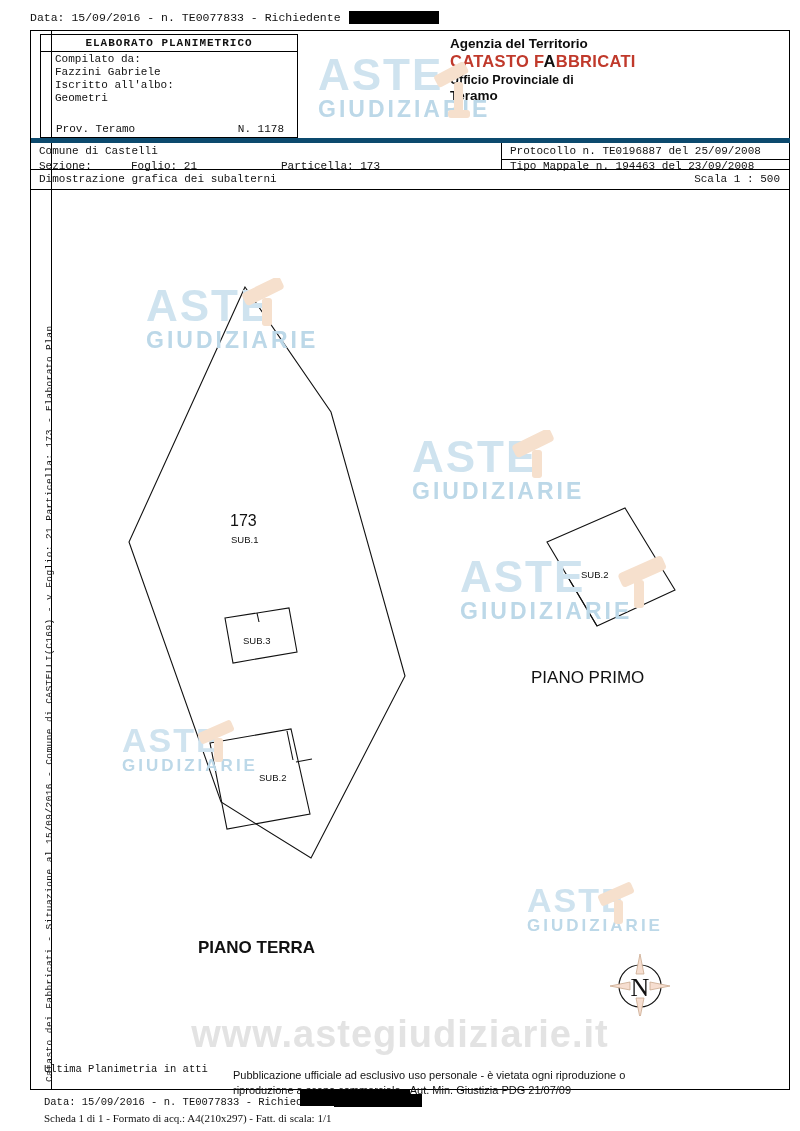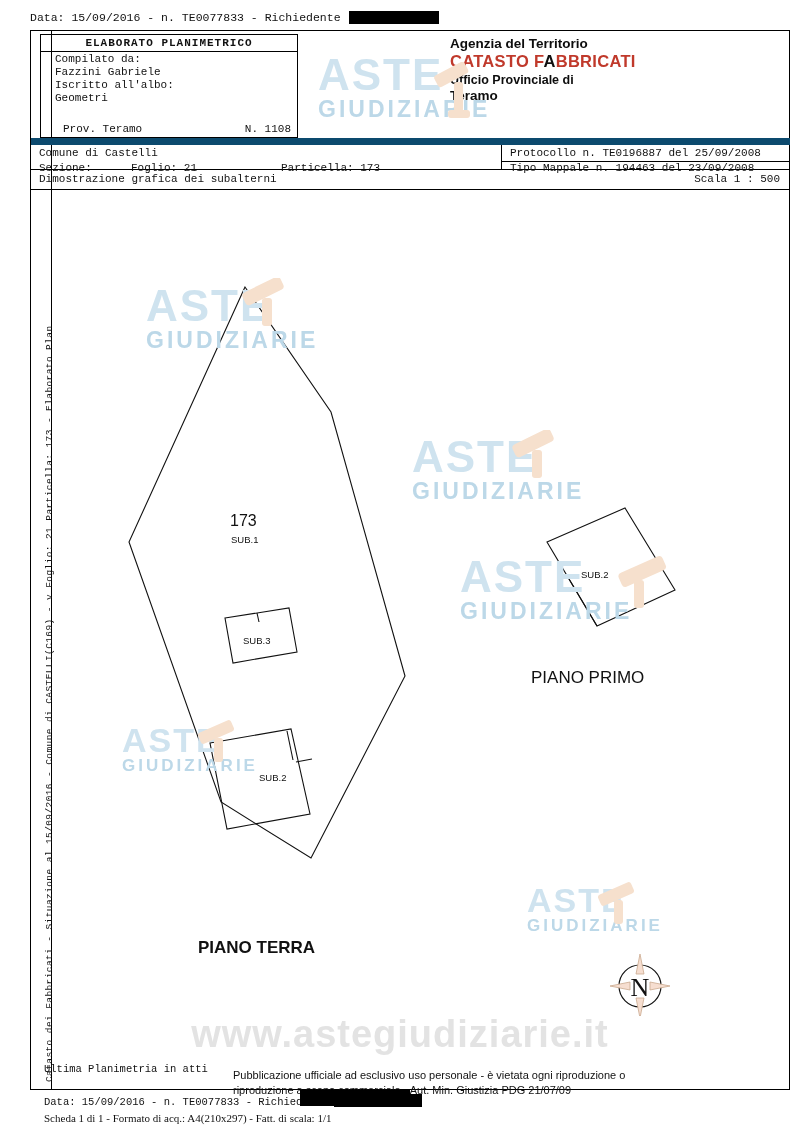--- a/index.html
+++ b/index.html
@@ -51,39 +51,39 @@
     position:absolute;left:40px;top:34px;width:258px;height:104px;
     border:1px solid #000;box-sizing:border-box;
     font-family:"Liberation Mono", monospace;font-size:11px;
   }
   .elab .title{
     text-align:center;font-weight:bold;letter-spacing:1px;
     border-bottom:1px solid #000;padding:2px 0 2px 0;font-size:11px;font-family:Liberation Mono, monospace;
   }
   .elab .ln{padding:1px 0 0 14px;}
   .elab .prov{
-    position:absolute;bottom:2px;left:8px;width:100%;
+    position:absolute;bottom:2px;left:1px;width:100%;
     padding-left:14px;box-sizing:border-box;
   }
   .elab .prov .num{position:absolute;right:14px;top:0;}
 
   
   .agenzia{
     position:absolute;left:450px;top:36px;width:300px;
     font-family:"Liberation Sans", sans-serif;color:#0d0d0d;
   }
   .agenzia .l1{font-size:13.5px;font-weight:bold;}
   .agenzia .l2{font-size:16.5px;font-weight:bold;color:#c0392b;letter-spacing:0.3px;margin-top:1px;}
   .agenzia .l2 .blk{color:#111;}
   .agenzia .l3{font-size:12.5px;font-weight:bold;margin-top:2px;}
   .agenzia .l4{font-size:13.5px;font-weight:bold;margin-top:1px;}
 
   
   .band{
-    position:absolute;left:31px;right:0;border-top:7px solid #0c4a6e;border-bottom:1px solid #000;
+    position:absolute;left:31px;right:0;border-top:5px solid #0c4a6e;border-bottom:1px solid #000;
     box-sizing:border-box;
     font-family:"Liberation Mono", monospace;font-size:11px;
   }
   .band1{top:138px;width:759px;height:32px;}
   .band2{top:170px;width:759px;height:20px;border-top:none;}
 
   .band1 .left{position:absolute;left:0;top:0;width:470px;height:100%;}
   .band1 .left .r1{padding:2px 0 0 8px;}
   .band1 .left .r2{padding:3px 0 0 8px;}
   .band1 .left .r2 .p1{display:inline-block;width:92px;}
@@ -181,21 +181,21 @@
   </div>
 
   <div class="elab">
     <div class="title">ELABORATO PLANIMETRICO</div>
     <div class="ln">Compilato da:</div>
     <div class="ln">Fazzini Gabriele</div>
     <div class="ln">Iscritto all'albo:</div>
     <div class="ln">Geometri</div>
     <div class="prov">
       <span>Prov. Teramo</span>
-      <span class="num">N.  1108</span>
+      <span class="num">N.  1178</span>
     </div>
   </div>
 
   <div class="agenzia">
     <div class="l1">Agenzia del Territorio</div>
     <div class="l2">
       <span>CATASTO F</span><span class="blk">A</span><span>BBRICATI</span>
     </div>
     <div class="l3">Ufficio Provinciale di</div>
     <div class="l4">Teramo</div>

